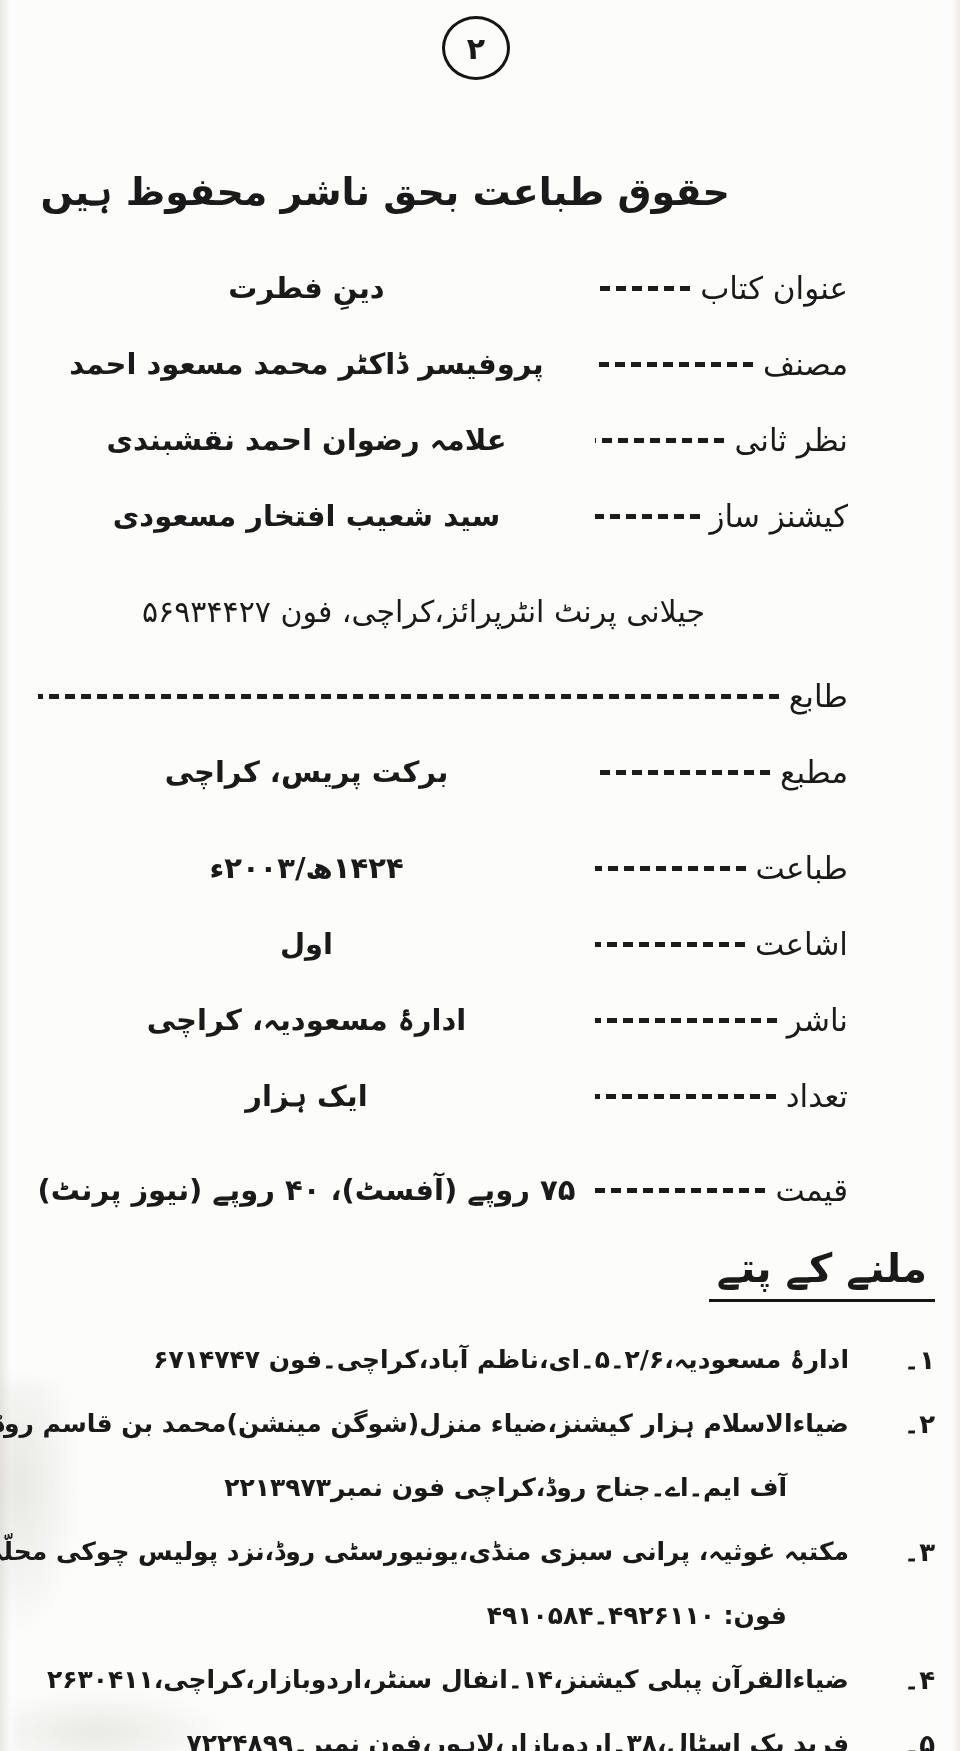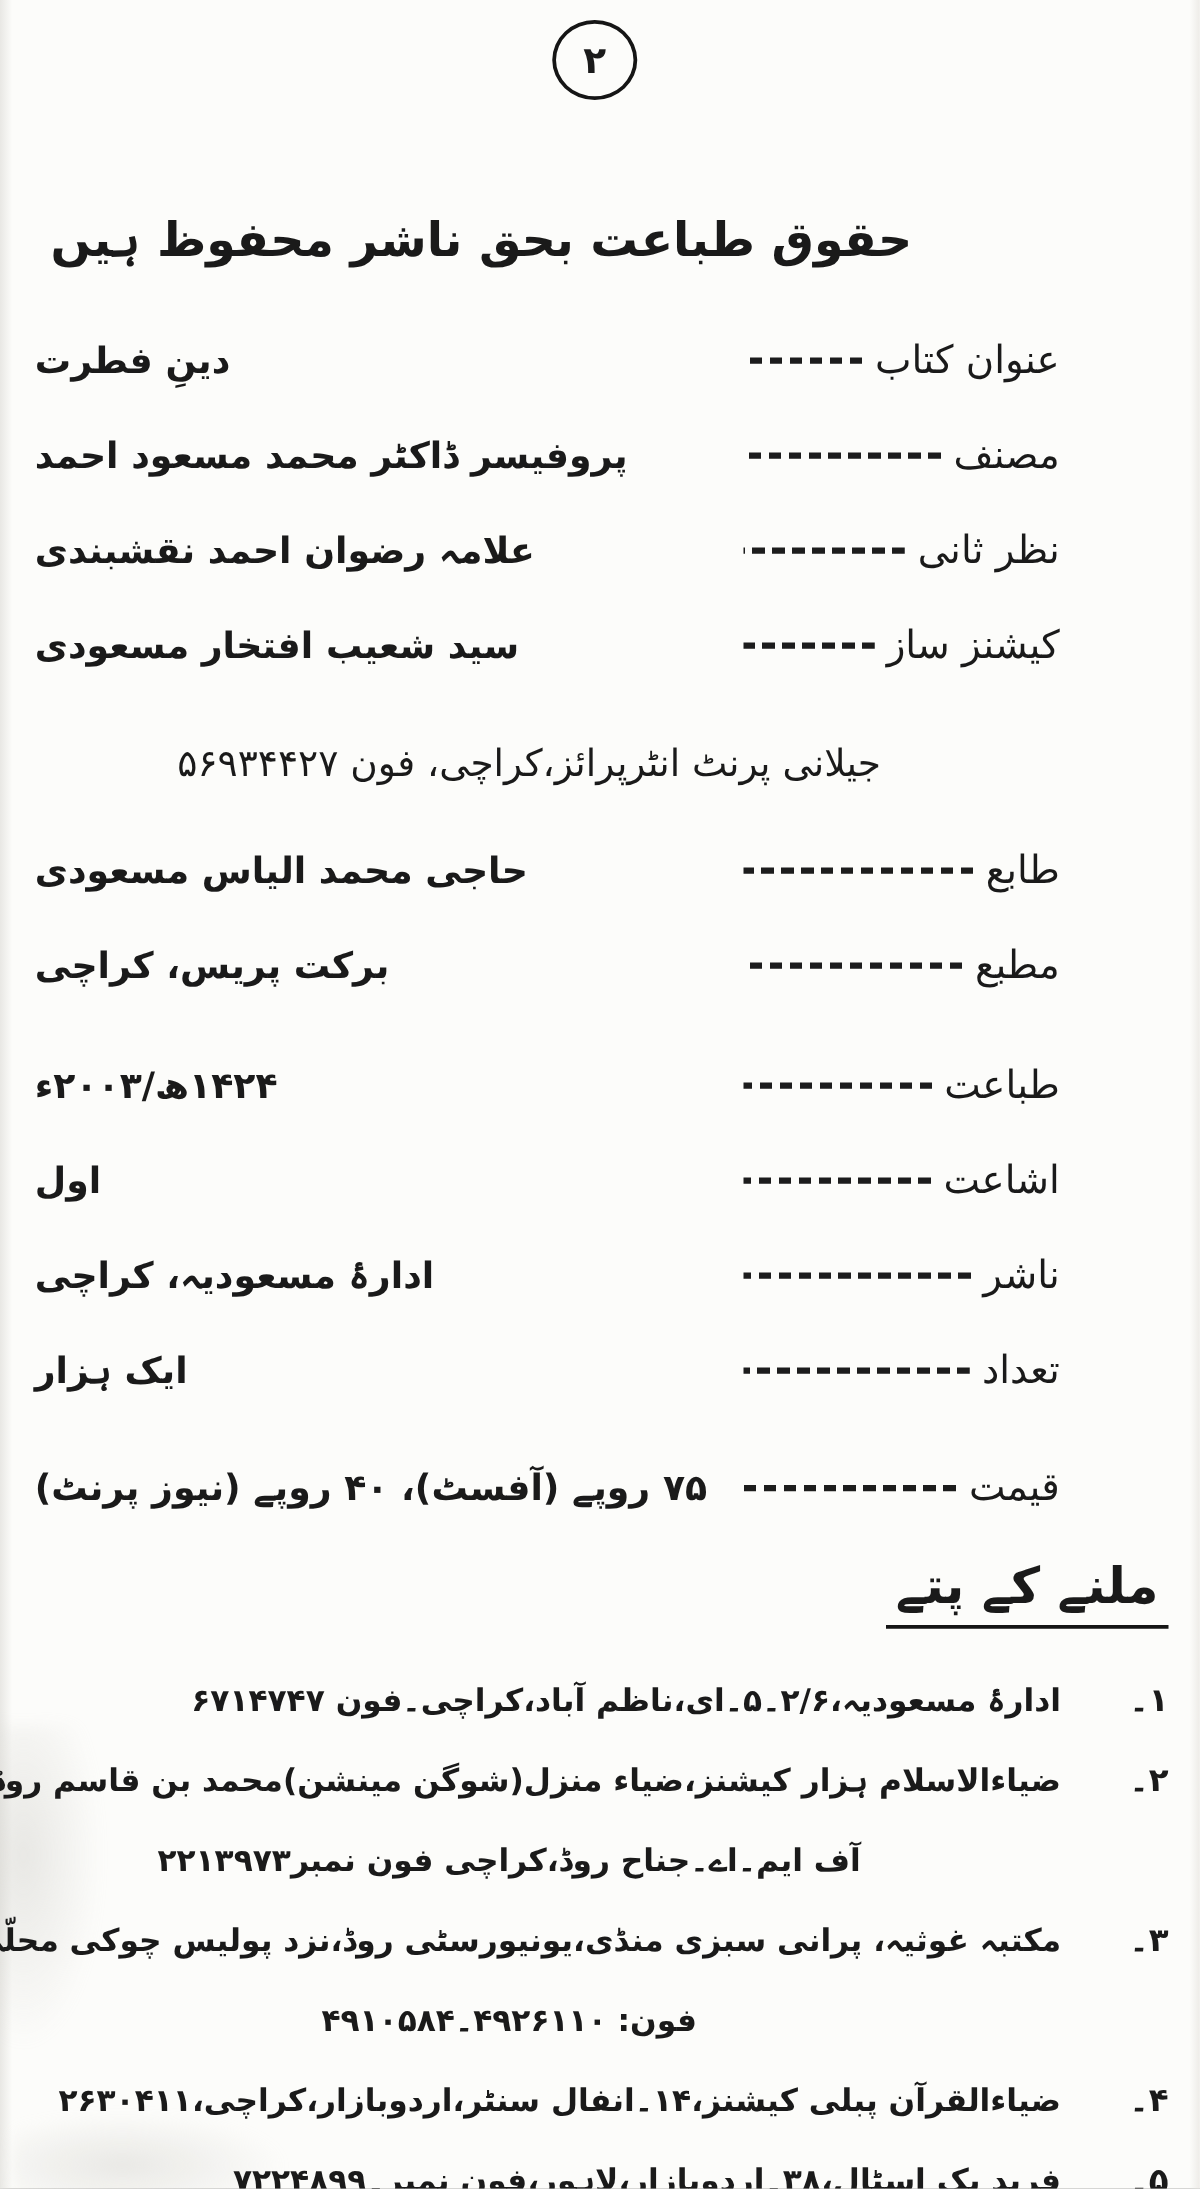--- a/index.html
+++ b/index.html
@@ -52,21 +52,21 @@
   }
   .row .label{
     flex:none;font-size:31px;font-weight:normal;white-space:nowrap;
   }
   .row .leader{
     flex:1;height:5px;margin:0 10px;align-self:center;
     background:repeating-linear-gradient(to left,#1c1c1c 0 10px,rgba(0,0,0,0) 10px 16px);
   }
   .row .value{
     flex:none;width:557px;font-size:29px;font-weight:bold;
-    white-space:nowrap;text-align:left;direction:rtl;
+    white-space:nowrap;text-align:center;direction:rtl;
   }
   .row.gap-sm{margin-top:20px;}
   .row.gap-xs{margin-top:18px;}
   .note{
     margin:34px 143px 22px 0;
     font-size:30px;font-weight:normal;white-space:nowrap;line-height:48px;
   }
 
   
   .addresses{
@@ -80,21 +80,21 @@
   .addr-list{margin-top:26px;}
   .addr-item{display:flex;align-items:flex-start;}
   .addr-num{
     flex:none;width:58px;font-size:26px;font-weight:bold;line-height:64px;
   }
   .addr-text{flex:1;min-width:0;margin-right:28px;}
   .addr-line{
     font-size:25px;font-weight:bold;line-height:64px;
     white-space:nowrap;text-align:right;
   }
-  .addr-line.cont{padding-right:62px;text-align:center;}
+  .addr-line.cont{padding-right:62px;}
 </style>
 </head>
 <body>
 
 <div class="page">
 
   <div class="edge-left"></div>
   <div class="edge-right"></div>
   <div class="smudge"></div>
   <div class="smudge2"></div>
@@ -129,21 +129,20 @@
       <span class="label">کیشنز ساز</span>
       <span class="leader"></span>
       <span class="value">سید شعیب افتخار مسعودی</span>
     </div>
 
     <div class="note">جیلانی پرنٹ انٹرپرائز،کراچی، فون ۵۶۹۳۴۴۲۷</div>
 
     <div class="row">
       <span class="label">طابع</span>
       <span class="leader"></span>
-      <span class="value">حاجی محمد الیاس مسعودی</span>
     </div>
 
     <div class="row">
       <span class="label">مطبع</span>
       <span class="leader"></span>
       <span class="value">برکت پریس، کراچی</span>
     </div>
 
     <div class="row gap-sm">
       <span class="label">طباعت</span>

